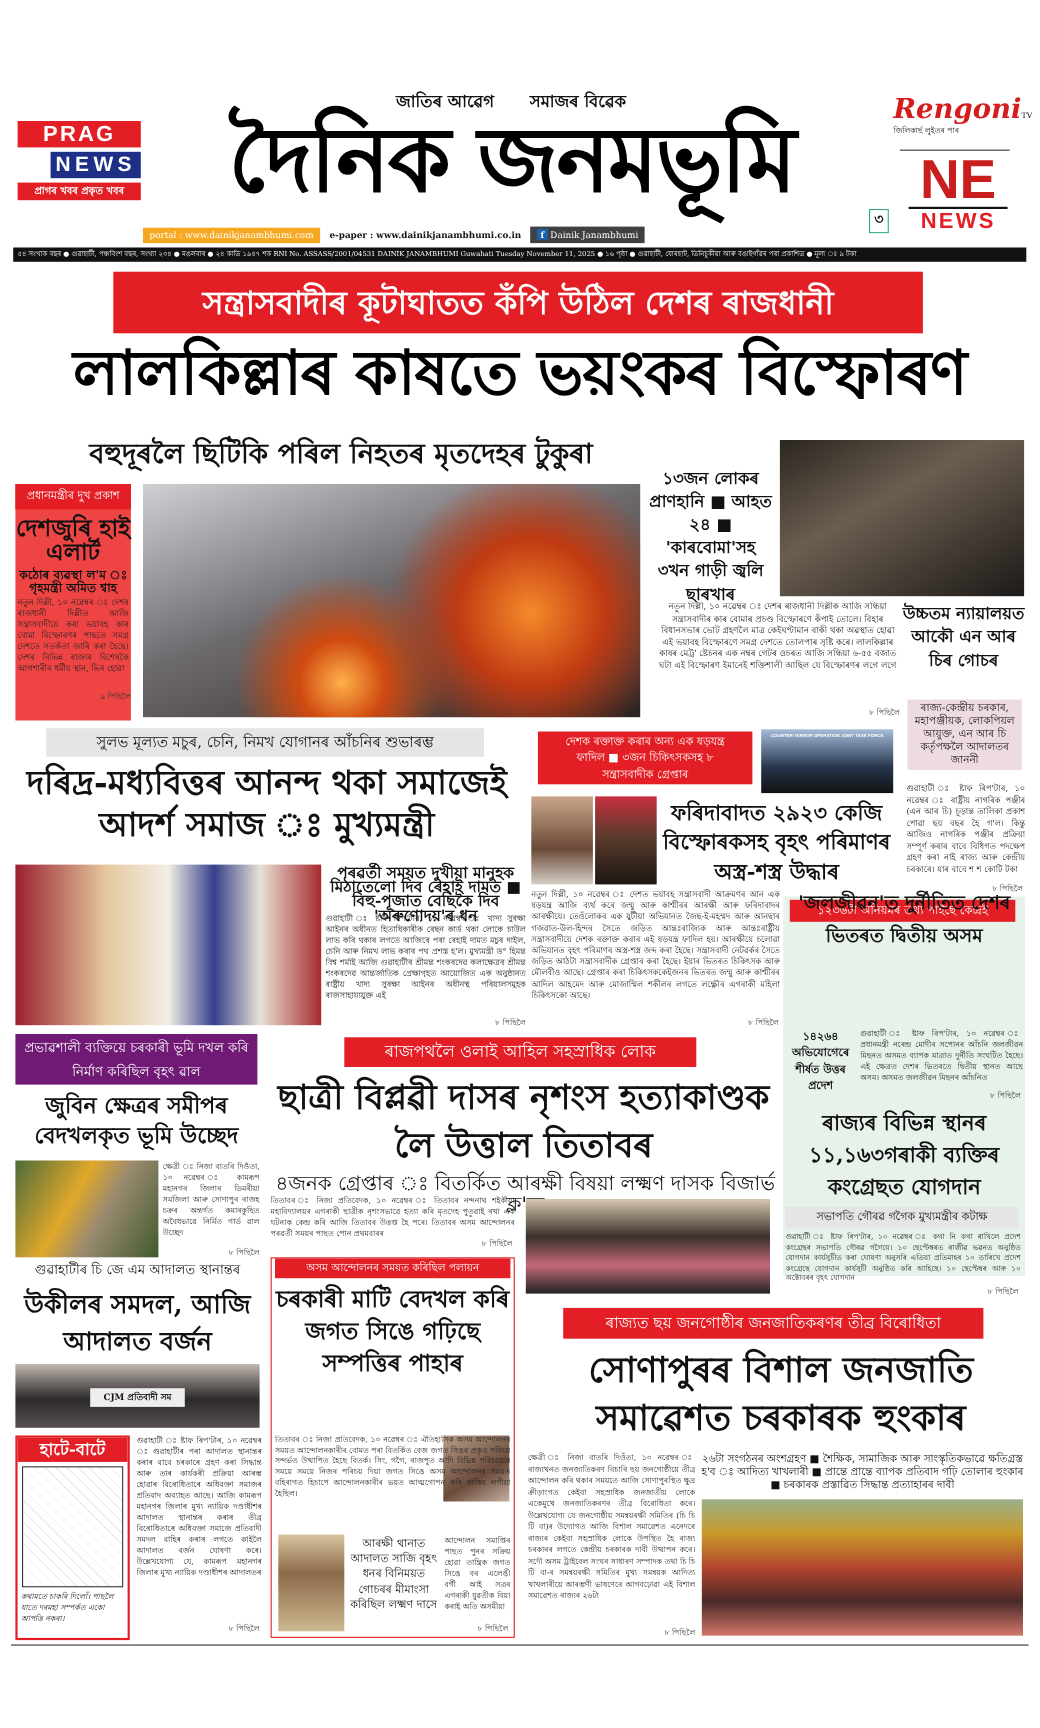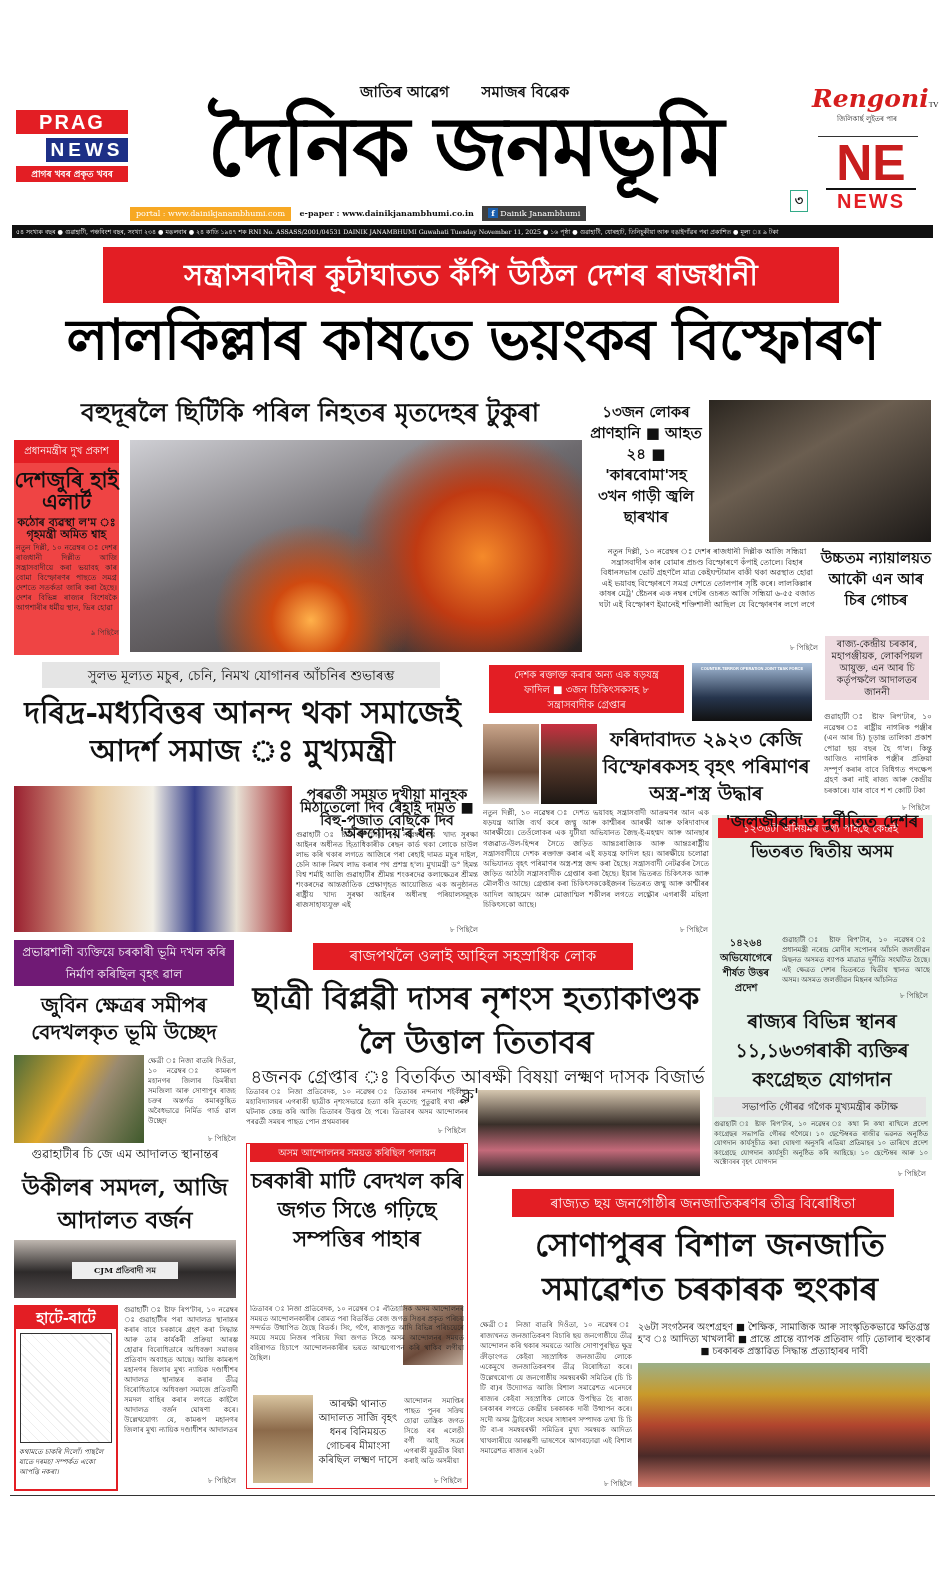--- a/index.html
+++ b/index.html
@@ -30,21 +30,21 @@
   <div class="abs" style="left:145px;top:26px;width:640px;font:bold 82px 'DejaVu Serif',serif;line-height:100px;text-align:center;color:#000;letter-spacing:-2px">দৈনিক জনমভূমি</div>
   <div class="abs" style="left:130px;top:136px;width:500px;height:14px;font-size:8px;line-height:14px">
     <span style="background:#f7a823;color:#fff;padding:0 6px;display:inline-block">portal : www.dainikjanambhumi.com</span>
     <span style="font-weight:bold;padding:0 6px">e-paper : www.dainikjanambhumi.co.in</span>
     <span style="background:#404040;color:#fff;padding:0 6px;display:inline-block">
       <span style="background:#1b5fad;color:#fff;font-weight:bold;padding:0 3px">f</span>
       <span>Dainik Janambhumi</span>
     </span>
   </div>
   <div class="abs" style="left:790px;top:120px;width:18px;height:22px;border:1px solid #3a8;font-size:13px;font-weight:bold;text-align:center;line-height:20px">৩</div>
-  <div class="abs" style="left:812px;top:14px;width:110px;height:50px;text-align:center">
+  <div class="abs" style="left:812px;top:14px;width:110px;height:50px;text-align:left">
     <span style="color:#d51d1d;font:bold italic 25px 'DejaVu Serif',serif">Rengoni</span><span style="font-size:7px">TV</span>
     <div style="font-size:7px">জিলিকাৰ্ছ লুইতৰ পাৰ</div>
   </div>
   <div class="abs" style="left:818px;top:66px;width:100px;border-top:1px solid #333"></div>
   <div class="abs" style="left:826px;top:68px;width:90px;text-align:center">
     <div style="color:#c81e1e;font:bold 50px 'Liberation Sans',sans-serif;line-height:50px">NE</div>
     <div style="color:#e31e24;font:bold 20px 'Liberation Sans',sans-serif;border-top:2px solid #111;letter-spacing:2px">NEWS</div>
   </div>
 </div>
 <div class="abs" style="left:12px;top:225px;width:921px;height:13px;background:#111;color:#fff;font-size:6.2px;line-height:13px;white-space:nowrap;overflow:hidden;padding-left:4px">৫৪ সংখ্যক বছৰ ● গুৱাহাটী, পঞ্চবিংশ বছৰ, সংখ্যা ২৩৪ ● মঙলবাৰ ● ২৪ কাতি ১৯৪৭ শক RNI No. ASSASS/2001/04531 DAINIK JANAMBHUMI Guwahati Tuesday November 11, 2025 ● ১৬ পৃষ্ঠা ● গুৱাহাটী, যোৰহাট, তিনিচুকীয়া আৰু বঙাইগাঁৱৰ পৰা প্ৰকাশিত ● মূল্য ঃ ৯ টকা</div>
@@ -54,21 +54,21 @@
 <div class="abs hl" style="left:40px;top:400px;width:540px;font-size:25px">বহুদূৰলৈ ছিটিকি পৰিল নিহতৰ মৃতদেহৰ টুকুৰা</div>
 
 <div class="abs" style="left:14px;top:440px;width:105px;height:215px;background:#ef4444">
   <div class="red-bar" style="font-size:10px;padding:3px 0">প্ৰধানমন্ত্ৰীৰ দুখ প্ৰকাশ</div>
   <div class="hl" style="font-size:21px;margin-top:6px">দেশজুৰি হাই এলাৰ্ট</div>
   <div class="hl" style="font-size:11px;margin-top:4px">কঠোৰ ব্যৱস্থা ল'ম ঃ গৃহমন্ত্ৰী অমিত শ্বাহ</div>
   <div class="body-txt" style="font-size:7.5px;line-height:10px;margin-top:3px;padding:0 2px;height:84px;overflow:hidden">নতুন দিল্লী, ১০ নৱেম্বৰ ঃ দেশৰ ৰাজধানী দিল্লীত আজি সন্ত্ৰাসবাদীয়ে কৰা ভয়াবহ কাৰ বোমা বিস্ফোৰণৰ পাছতে সমগ্ৰ দেশতে সতৰ্কতা জাৰি কৰা হৈছে। দেশৰ বিভিন্ন ৰাজ্যৰ বিশেষকৈ আগশাৰীৰ ধৰ্মীয় স্থান, ভিৰ হোৱা</div>
   <div class="cont">৯ পিছিলৈ</div>
 </div>
 <div class="abs photo" style="left:130px;top:440px;width:452px;height:212px;background:radial-gradient(circle at 78% 55%,#f58a2a,#c03a12 18%,transparent 35%),radial-gradient(circle at 40% 85%,#ffb14a,#d04a10 12%,transparent 30%),linear-gradient(160deg,#cfcfd4,#6d6a6e 45%,#2a2220)"></div>
-<div class="abs hl" style="left:590px;top:402px;width:112px;font-size:15px;line-height:21px">১৩জন লোকৰ প্ৰাণহানি ■ আহত ২৪ ■ 'কাৰবোমা'সহ ৩খন গাড়ী জ্বলি ছাৰখাৰ</div>
+<div class="abs hl" style="left:590px;top:425px;width:112px;font-size:15px;line-height:21px">১৩জন লোকৰ প্ৰাণহানি ■ আহত ২৪ ■ 'কাৰবোমা'সহ ৩খন গাড়ী জ্বলি ছাৰখাৰ</div>
 <div class="abs photo" style="left:709px;top:400px;width:222px;height:142px;background:linear-gradient(150deg,#2b2620,#6b5e50 40%,#1d1a18)"></div>
 <div class="abs body-txt" style="left:596px;top:547px;width:222px;height:104px;overflow:hidden;text-align:center;font-size:7.8px;line-height:10.6px">নতুন দিল্লী, ১০ নৱেম্বৰ ঃ দেশৰ ৰাজধানী দিল্লীক আজি সন্ধিয়া সন্ত্ৰাসবাদীৰ কাৰ বোমাৰ প্ৰচণ্ড বিস্ফোৰণে কঁপাই তোলে। বিহাৰ বিধানসভাৰ ভোট গ্ৰহণলৈ মাত্ৰ কেইঘণ্টামান বাকী থকা অৱস্থাত হোৱা এই ভয়াবহ বিস্ফোৰণে সমগ্ৰ দেশতে তোলপাৰ সৃষ্টি কৰে। লালকিল্লাৰ কাষৰ মেট্ৰ' ষ্টেচনৰ এক নম্বৰ গেটৰ ওচৰত আজি সন্ধিয়া ৬-৫৫ বজাত ঘটা এই বিস্ফোৰণ ইমানেই শক্তিশালী আছিল যে বিস্ফোৰণৰ লগে লগে</div>
 <div class="abs cont" style="left:760px;top:642px;width:58px">৮ পিছিলৈ</div>
 <div class="abs hl" style="left:820px;top:548px;width:112px;font-size:15px;line-height:21px">উচ্চতম ন্যায়ালয়ত আকৌ এন আৰ চিৰ গোচৰ</div>
 <div class="abs" style="left:825px;top:636px;width:104px;background:#eedbe0;font-size:9.5px;text-align:center;line-height:12px;padding:2px 0">ৰাজ্য-কেন্দ্ৰীয় চৰকাৰ, মহাপঞ্জীয়ক, লোকপিয়ল আয়ুক্ত, এন আৰ চি কৰ্তৃপক্ষলৈ আদালতৰ জাননী</div>
 <div class="abs body-txt" style="left:824px;top:712px;width:108px;height:94px;overflow:hidden;font-size:7.5px;line-height:10.5px">গুৱাহাটী ঃ ষ্টাফ ৰিপ'টাৰ, ১০ নৱেম্বৰ ঃ ৰাষ্ট্ৰীয় নাগৰিক পঞ্জীৰ (এন আৰ চি) চূড়ান্ত তালিকা প্ৰকাশ পোৱা ছয় বছৰ হৈ গ'ল। কিন্তু আজিও নাগৰিক পঞ্জীৰ প্ৰক্ৰিয়া সম্পূৰ্ণ কৰাৰ বাবে বিধিগত পদক্ষেপ গ্ৰহণ কৰা নাই ৰাজ্য আৰু কেন্দ্ৰীয় চৰকাৰে। যাৰ বাবে শ শ কোটি টকা</div>
 <div class="abs cont" style="left:880px;top:802px;width:50px">৮ পিছিলৈ</div>
 
 <div class="abs yellow-bar" style="left:42px;top:662px;width:398px;height:26px;font-size:13.5px;line-height:26px">সুলভ মূল্যত মচুৰ, চেনি, নিমখ যোগানৰ আঁচনিৰ শুভাৰম্ভ</div>
 <div class="abs hl" style="left:10px;top:694px;width:465px;font-size:30px;line-height:38px">দৰিদ্ৰ-মধ্যবিত্তৰ আনন্দ থকা সমাজেই আদৰ্শ সমাজ ঃ মুখ্যমন্ত্ৰী</div>
@@ -107,21 +107,21 @@
 <div class="abs red-bar" style="left:313px;top:943px;width:320px;height:27px;font-size:15px;line-height:27px">ৰাজপথলৈ ওলাই আহিল সহস্ৰাধিক লোক</div>
 <div class="abs hl" style="left:246px;top:976px;width:460px;font-size:31px;line-height:44px">ছাত্ৰী বিপ্লৱী দাসৰ নৃশংস হত্যাকাণ্ডক লৈ উত্তাল তিতাবৰ</div>
 <div class="abs hl" style="left:250px;top:1068px;width:455px;font-size:18px;font-weight:normal">৪জনক গ্ৰেপ্তাৰ ঃ বিতৰ্কিত আৰক্ষী বিষয়া লক্ষ্মণ দাসক বিজাৰ্ভ ক্ল'জ</div>
 <div class="abs body-txt" style="left:246px;top:1087px;width:222px;height:52px;overflow:hidden;font-size:7px;line-height:10px">তিতাবৰ ঃ নিজা প্ৰতিবেদক, ১০ নৱেম্বৰ ঃ তিতাবৰ নন্দনাথ শইকীয়া মহাবিদ্যালয়ৰ এগৰাকী ছাত্ৰীক নৃশংসভাৱে হত্যা কৰি মৃতদেহ পুতুৱাই ৰখা এক ঘটনাক কেন্দ্ৰ কৰি আজি তিতাবৰ উত্তপ্ত হৈ পৰে। তিতাবৰ অসম আন্দোলনৰ পৰৱৰ্তী সময়ৰ পাছত পোন প্ৰথমবাৰৰ</div>
 <div class="abs cont" style="left:414px;top:1125px;width:52px">৮ পিছিলৈ</div>
 <div class="abs photo" style="left:478px;top:1090px;width:222px;height:86px;background:linear-gradient(180deg,#d6c7b0,#3a302a 40%,#c46a7a 70%,#222)"></div>
 
 <div class="abs hl" style="left:10px;top:1148px;width:230px;font-size:12px;font-weight:normal">গুৱাহাটীৰ চি জে এম আদালত স্থানান্তৰ</div>
 <div class="abs hl" style="left:10px;top:1170px;width:230px;font-size:23px;line-height:33px">উকীলৰ সমদল, আজি আদালত বৰ্জন</div>
 <div class="abs photo" style="left:14px;top:1240px;width:222px;height:58px;background:linear-gradient(180deg,#bfb7b0,#2d2a2a 55%,#565050)">
-  <div style="position:absolute;left:58px;top:22px;background:#eee;color:#111;font-size:8px;font-weight:bold;padding:2px 22px">CJM প্ৰতিবাদী সম</div>
+  <div style="position:absolute;left:68px;top:22px;background:#eee;color:#111;font-size:8px;font-weight:bold;padding:2px 12px">CJM প্ৰতিবাদী সম</div>
 </div>
 
 <div class="abs" style="left:14px;top:1305px;width:104px;height:186px;border:2px solid #e31e24">
   <div class="red-bar" style="font-size:15px;font-weight:bold;line-height:22px">হাটে-বাটে</div>
   <div style="margin:4px;height:110px;border:1px solid #333;background:repeating-linear-gradient(45deg,#fff,#fff 6px,#eee 6px,#eee 7px)"></div>
   <div style="font-size:7px;font-style:italic;line-height:10px;padding:0 3px">কথামতে চাকৰি দিলোঁ। পাছলৈ যাতে দৰমহা সম্পৰ্কত একো আপত্তি নকৰা।</div>
 </div>
 <div class="abs body-txt" style="left:124px;top:1305px;width:114px;height:180px;overflow:hidden;font-size:7.1px;line-height:10px">গুৱাহাটী ঃ ষ্টাফ ৰিপ'টাৰ, ১০ নৱেম্বৰ ঃ গুৱাহাটীৰ পৰা আদালত স্থানান্তৰ কৰাৰ বাবে চৰকাৰে গ্ৰহণ কৰা সিদ্ধান্ত আৰু তাৰ কাৰ্যকৰী প্ৰক্ৰিয়া আৰম্ভ হোৱাৰ বিৰোধিতাৰে অধিবক্তা সমাজৰ প্ৰতিবাদ অব্যাহত আছে। আজি কামৰূপ মহানগৰ জিলাৰ মুখ্য ন্যায়িক দণ্ডাধীশৰ আদালত স্থানান্তৰ কৰাৰ তীব্ৰ বিৰোধিতাৰে অধিবক্তা সমাজে প্ৰতিবাদী সমদল বাহিৰ কৰাৰ লগতে কাইলৈ আদালত বৰ্জন ঘোষণা কৰে। উল্লেখযোগ্য যে, কামৰূপ মহানগৰ জিলাৰ মুখ্য ন্যায়িক দণ্ডাধীশৰ আদালতৰ</div>
 <div class="abs cont" style="left:190px;top:1475px;width:46px">৮ পিছিলৈ</div>
 

